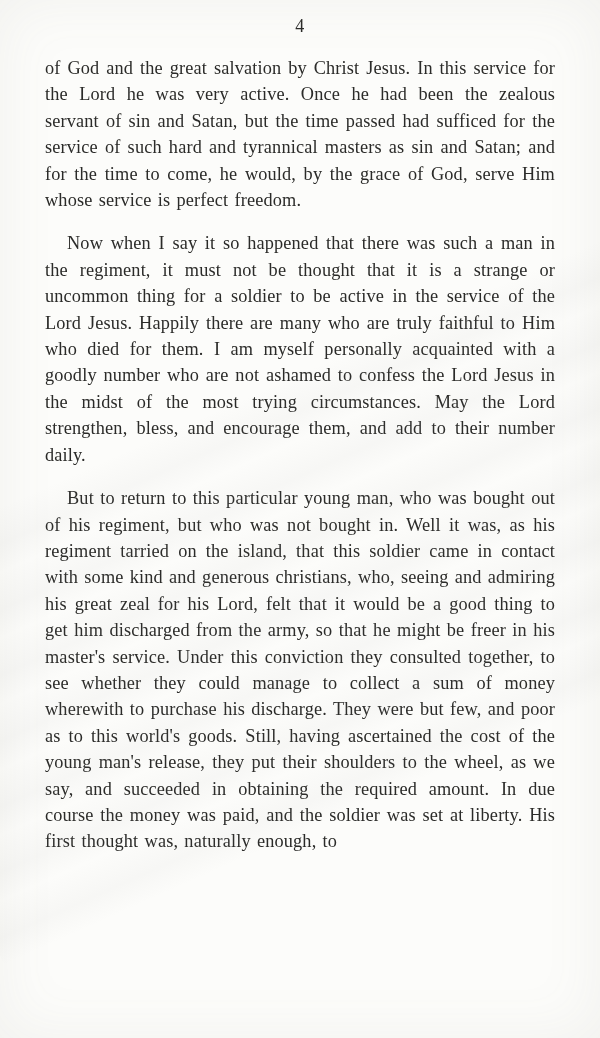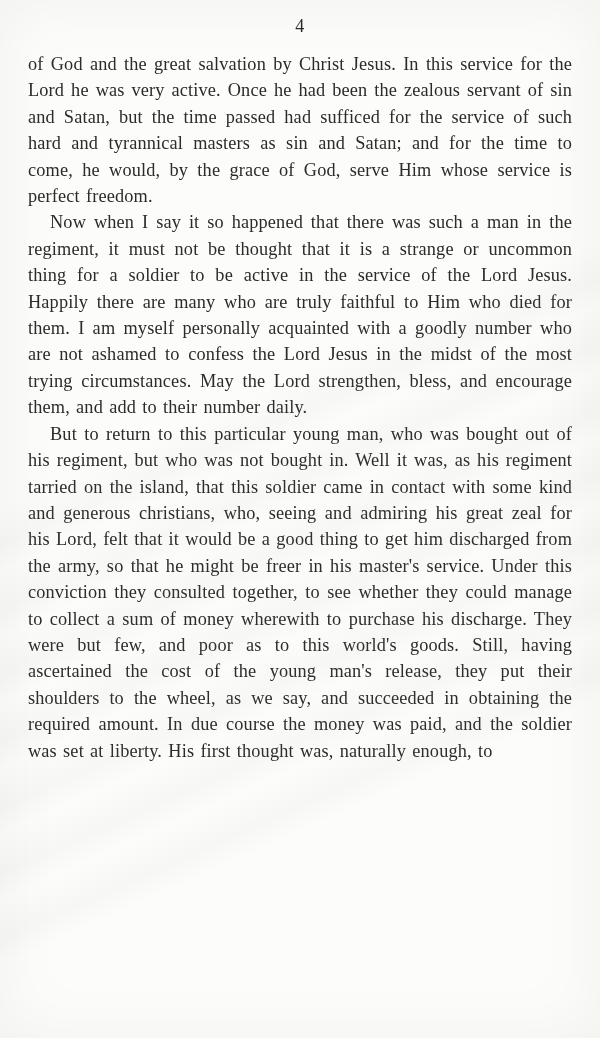--- a/index.html
+++ b/index.html
@@ -28,21 +28,21 @@
     line-height: 24px;
   }
   .page-body {
     font-size: 18.3px;
     line-height: 26.4px;
     text-align: justify;
     letter-spacing: 0.15px;
     word-spacing: 1.5px;
   }
   .page-body p {
-    margin: 0;
+    margin: 17px;
     padding: 0;
   }
   .page-body p.indented {
     text-indent: 22px;
   }
   
   .scan-watermark {
     position: absolute;
     left: -120px;
     top: 380px;

